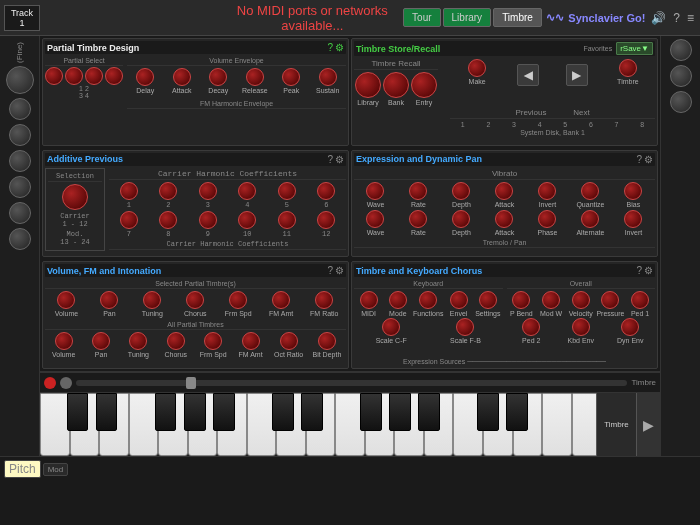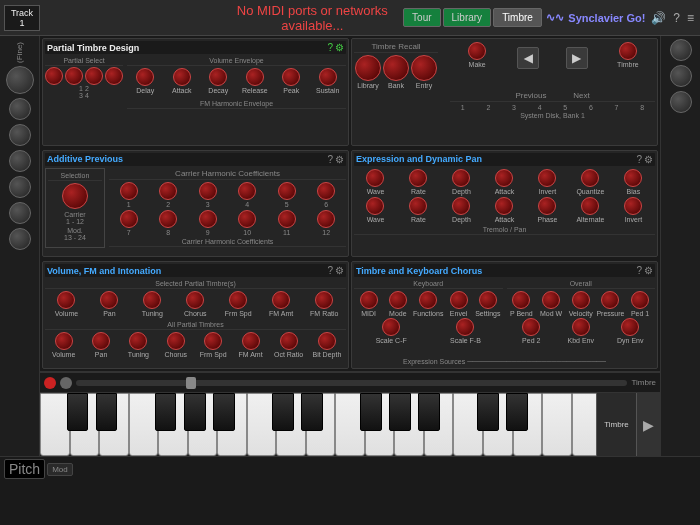--- a/index.html
+++ b/index.html
@@ -330,23 +330,23 @@
       height: 25px;
       background: #1a1a1a;
       border-top: 1px solid #333;
       display: flex;
       align-items: center;
       padding: 0 4px;
       gap: 2px;
     }
     .pitch-btn {
       color: #888;
-      font-size: 14px;
+      font-size: 12px;
       padding: 1px 4px;
-      background: #000000;
+      background: #fef9c3;
       border: 1px solid #444;
       border-radius: 2px;
     }
     .mod-btn {
       color: #888;
       font-size: 8px;
       padding: 1px 4px;
       background: #2a2a2a;
       border: 1px solid #444;
       border-radius: 2px;
@@ -508,20 +508,27 @@
                 <div class="knob"></div>
                 <span class="knob-label">Sustain</span>
               </div>
             </div>
             <div class="section-label" style="font-size:7px; margin-top:4px;">FM Harmonic Envelope</div>
           </div>
         </div>
       </div>
 
       <div class="panel">
+        <div class="panel-header">
+          <span class="panel-title green">Timbre Store/Recall</span>
+          <div style="display:flex; align-items:center; gap:4px;">
+            <span class="favorites-label">Favorites</span>
+            <button class="save-btn">rSave▼</button>
+          </div>
+        </div>
 
         <div style="display:flex; gap:12px;">
 
           <div style="display:flex; flex-direction:column;">
             <div class="section-label">Timbre Recall</div>
             <div class="knob-row">
               <div class="knob-item">
                 <div class="knob large"></div>
                 <span class="knob-label">Library</span>
               </div>
@@ -572,21 +579,21 @@
 
       <div class="panel">
         <div class="panel-header">
           <span class="panel-title blue">Additive Previous</span>
           <div class="panel-icons">
             <span class="panel-icon">?</span>
             <span class="panel-icon">⚙</span>
           </div>
         </div>
 
-        <div style="display:flex; gap:4px;">
+        <div style="display:flex; gap:4px;font-family:Liberation Mono, monospace;">
 
           <div style="min-width:60px; border:1px solid #444; padding:2px;">
             <div class="section-label" style="font-size:7px;">Selection</div>
             <div class="knob-item" style="margin: 2px auto;">
               <div class="knob large"></div>
             </div>
             <div style="font-size:7px; color:#888; text-align:center;">
               <div>Carrier</div>
               <div>1 - 12</div>
             </div>
@@ -658,20 +665,21 @@
       <div class="panel">
         <div class="panel-header">
           <span class="panel-title blue">Expression and Dynamic Pan</span>
           <div class="panel-icons">
             <span class="panel-icon">?</span>
             <span class="panel-icon">⚙</span>
           </div>
         </div>
 
         <div style="flex:1; display:flex; flex-direction:column;">
+          <div class="section-label">Vibrato</div>
           <div class="knob-row">
             <div class="knob-item">
                 <div class="knob"></div>
                 <span class="knob-label">Wave</span>
               </div>
             <div class="knob-item">
                 <div class="knob"></div>
                 <span class="knob-label">Rate</span>
               </div>
             <div class="knob-item">

